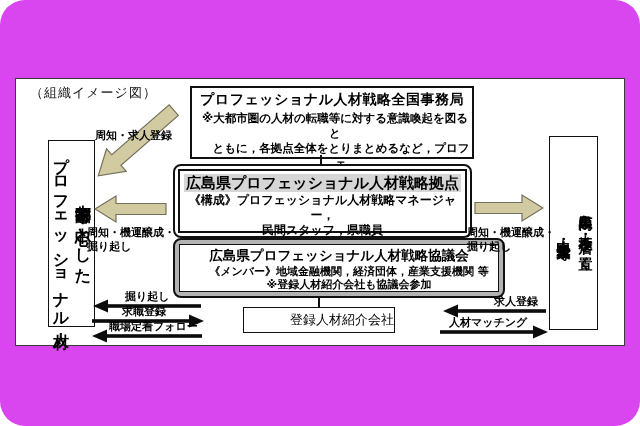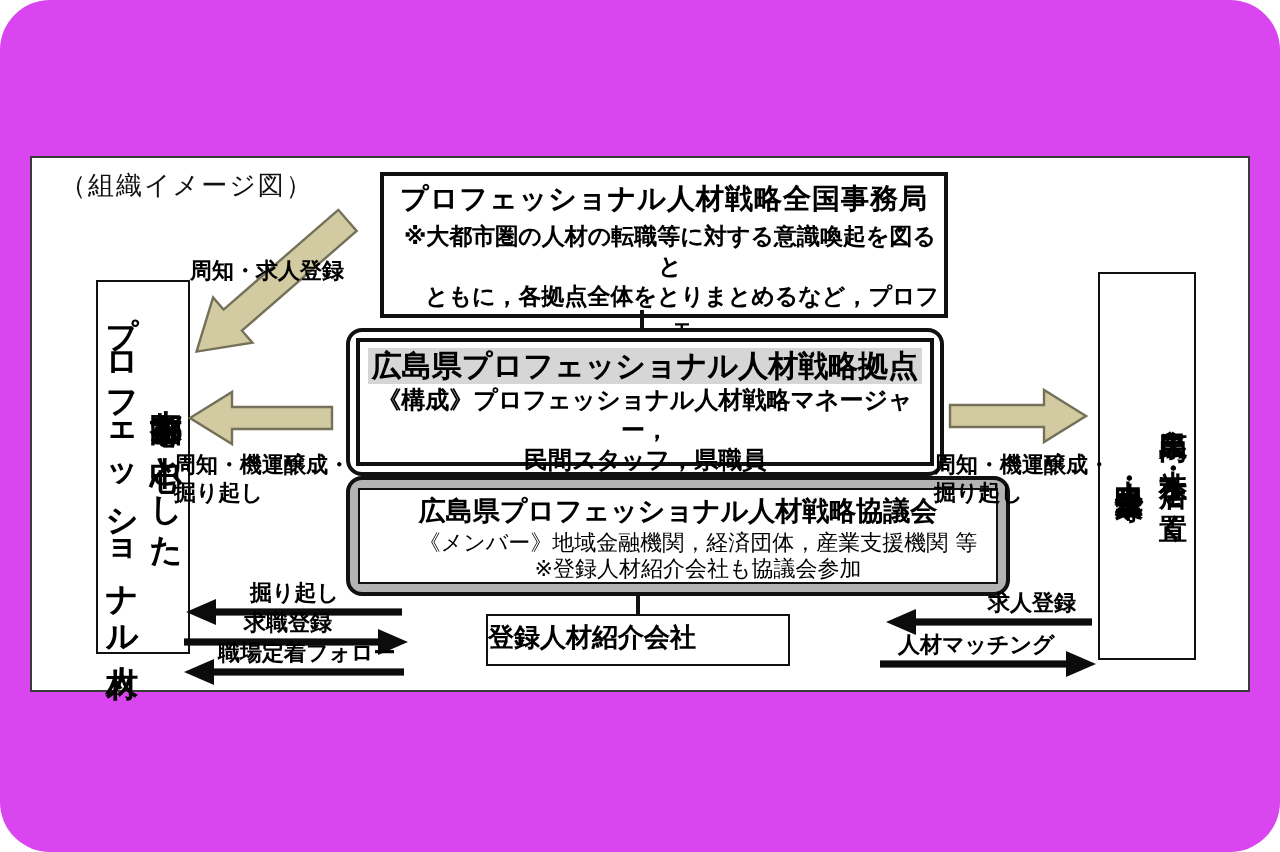--- a/index.html
+++ b/index.html
@@ -17,23 +17,23 @@
 
   .base-outer{left:173px;top:164px;width:299px;height:74px;border:2px solid #111;border-radius:8px;background:#fff;box-sizing:border-box;padding:3px;}
   .base-inner{width:100%;height:100%;border:2px solid #111;box-sizing:border-box;text-align:center;background:#fff;}
   .base-inner .t{font-size:15px;font-weight:bold;margin-top:3px;}
   .base-inner .t span{background:var(--highlight,#d6d6d6);padding:0 2px;}
   .base-inner .l{font-size:12px;font-weight:bold;line-height:15px;}
 
   .council-outer{left:173px;top:238px;width:332px;height:60px;border:2px solid #111;border-radius:8px;background:var(--council-bg,#b3b3b3);box-sizing:border-box;padding:4px;}
   .council-inner{width:100%;height:100%;border:1.5px solid #111;box-sizing:border-box;text-align:center;background:#fff;}
   .council-inner .t{font-size:13.5px;font-weight:bold;margin-top:2px;}
-  .council-inner .l{font-size:11px;font-weight:normal;line-height:13px;padding-left:20px;}
+  .council-inner .l{font-size:11px;font-weight:bold;line-height:13px;padding-left:20px;}
 
-  .agency{left:243px;top:307px;width:150px;height:24px;border:1.5px solid #111;text-align:left;font-size:13px;font-weight:bold;line-height:24px;}
+  .agency{left:243px;top:307px;width:150px;height:24px;border:1.5px solid #111;text-align:right;font-size:13px;font-weight:normal;line-height:24px;}
 
   .vbox{border:1.5px solid #111;writing-mode:vertical-rl;text-orientation:mixed;font-weight:bold;text-align:center;box-sizing:border-box;}
   .vbox div{line-height:22px;}
   .talent{left:48px;top:140px;width:47px;height:187px;font-size:16px;letter-spacing:1px;}
   .company{left:549px;top:136px;width:49px;height:194px;font-size:14px;letter-spacing:1px;}
 
   .conn{position:absolute;width:2px;background:#111;}
 
   .lbl{position:absolute;font-size:11px;font-weight:bold;color:#000;white-space:nowrap;line-height:14px;}
 

